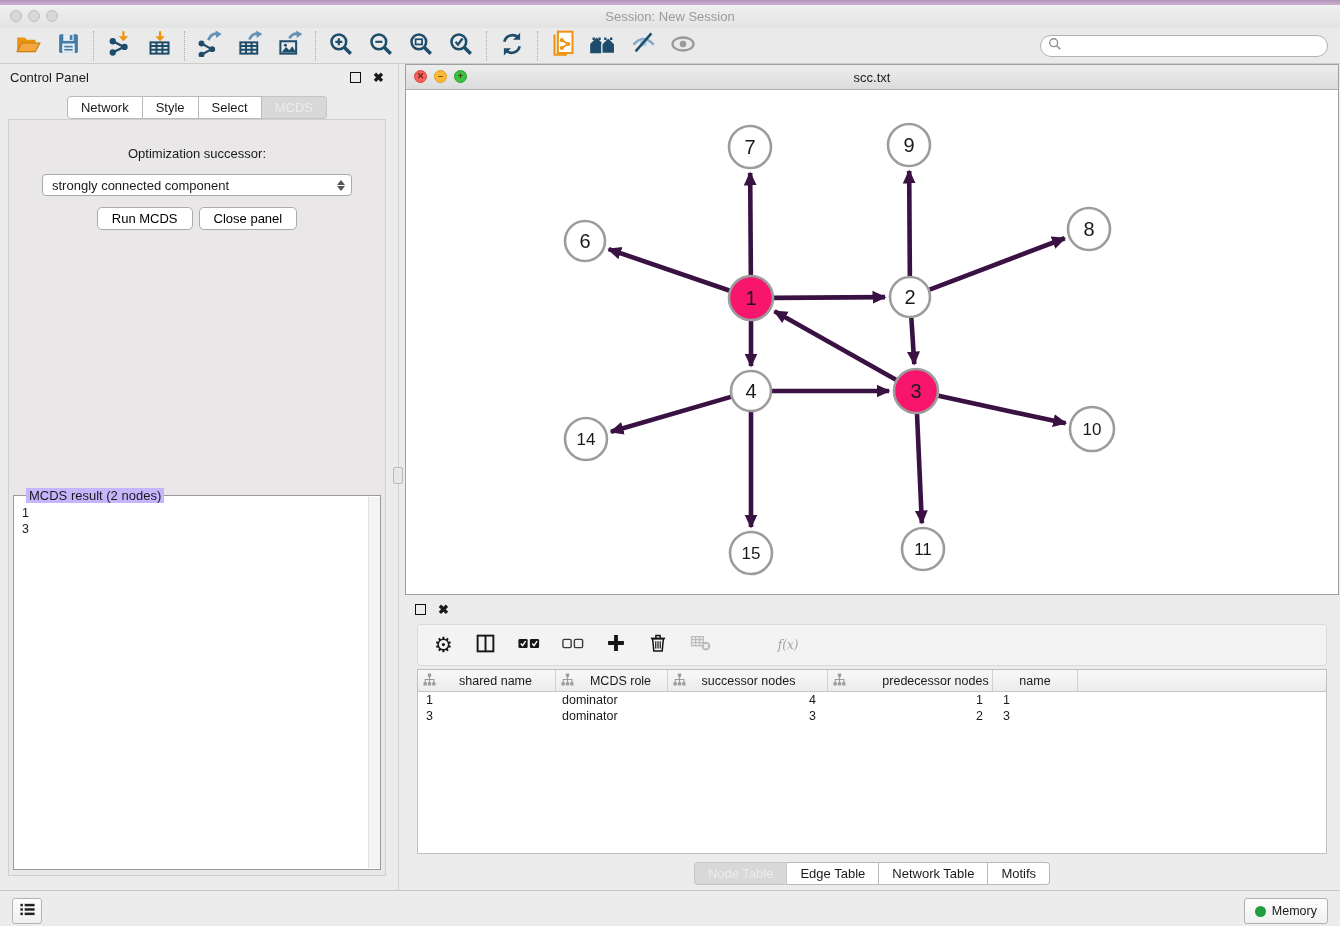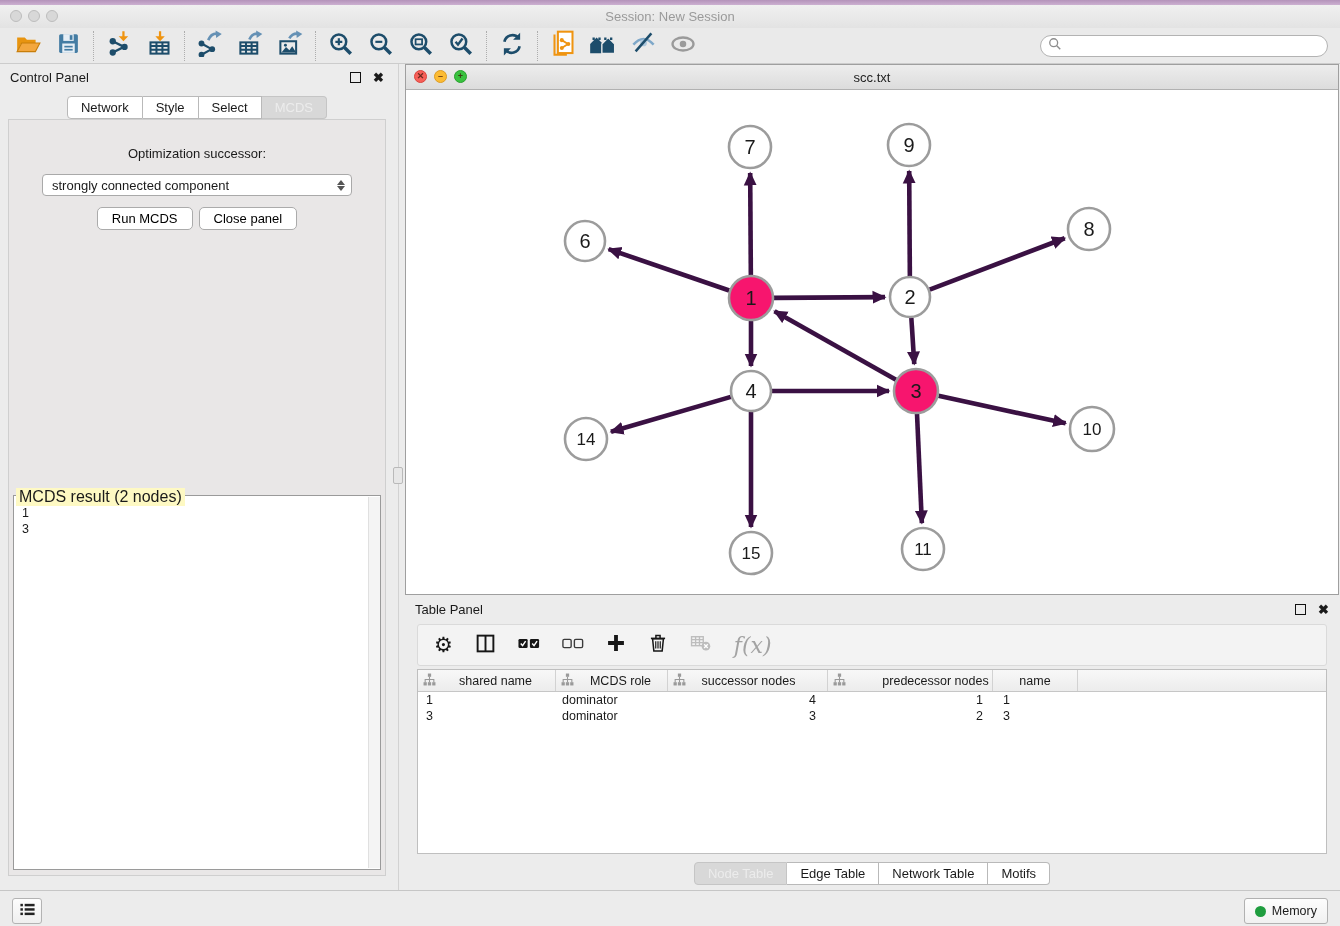--- a/index.html
+++ b/index.html
@@ -38,42 +38,42 @@
   .dropdown{margin:13px auto 0;width:310px;height:22px;background:#fff;border:1px solid #a9a9a9;border-radius:4px;
             display:flex;align-items:center;padding-left:9px;box-sizing:border-box;font-size:13px;}
   .dd-stepper{margin-left:auto;margin-right:6px;display:flex;flex-direction:column;gap:1px;}
   .dd-stepper i{width:0;height:0;border-left:4px solid transparent;border-right:4px solid transparent;}
   .dd-up{border-bottom:5px solid #555;}
   .dd-down{border-top:5px solid #555;}
   .cp-buttons{display:flex;justify-content:center;gap:6px;margin-top:11px;}
   .btn{background:#fff;border:1px solid #ababab;border-radius:5px;font-size:13px;padding:3px 14px;
        font-family:"Liberation Sans",sans-serif;}
   .result-box{position:absolute;left:4px;right:4px;top:375px;bottom:5px;border:1px solid #9a9a9a;background:#fff;}
-  .result-legend{position:absolute;top:-8px;left:2px;background:#fef9c3;padding:0 3px;font-size:16px;}
+  .result-legend{position:absolute;top:-8px;left:12px;background:#c4b5fd;padding:0 3px;font-size:13px;}
   .result-lines{padding:9px 0 0 8px;font-size:12.5px;line-height:16px;}
   .result-scroll{position:absolute;right:0;top:1px;bottom:1px;width:11px;background:#f4f4f4;border-left:1px solid #e0e0e0;}
   
   .network-window{left:405px;top:64px;width:934px;height:531px;background:#fff;border:1px solid #9f9f9f;box-sizing:border-box;}
   .nw-titlebar{height:24px;background:linear-gradient(#ededed,#dcdcdc);border-bottom:1px solid #b1b1b1;
                display:flex;align-items:center;position:relative;}
   .nw-titlebar .title{flex:1;text-align:center;font-size:13px;color:#222;}
   .mac-lights{position:absolute;left:8px;top:5px;display:flex;gap:7px;}
   .mac{width:13px;height:13px;border-radius:50%;box-sizing:border-box;font-size:9px;line-height:11px;text-align:center;color:rgba(60,20,10,.75);font-weight:bold;}
   .mac.red{background:#f75f58;border:1px solid #d9443c;}
   .mac.yellow{background:#fcbb33;border:1px solid #dd9d22;}
   .mac.green{background:#39c23f;border:1px solid #28a02e;}
   .nw-canvas{position:absolute;left:0;top:25px;right:0;bottom:0;background:#fff;overflow:hidden;}
   .nw-canvas svg text{font-family:"Liberation Sans",sans-serif;}
   
   .table-panel{left:405px;top:596px;width:934px;height:293px;background:#ececec;}
   .tp-toolbar{position:absolute;left:12px;right:12px;top:28px;height:42px;background:#f3f3f3;
               border:1px solid #dadada;border-radius:3px;display:flex;align-items:center;gap:22px;padding-left:16px;box-sizing:border-box;}
   .tp-toolbar .ticon{display:flex;align-items:center;justify-content:center;}
   .gear-glyph{font-size:21px;color:#161616;}
-  .fx{font-family:"DejaVu Serif",serif;font-style:italic;font-size:22px;color:#a3a3a3;}
+  .fx{font-family:"DejaVu Serif",serif;font-style:italic;font-size:12px;color:#a3a3a3;margin-left:44px;}
   .tp-table{position:absolute;left:12px;right:12px;top:73px;height:185px;background:#fff;border:1px solid #bfbfbf;box-sizing:border-box;overflow:hidden;}
   .th-row{display:flex;height:21px;background:linear-gradient(#f8f8f8,#ececec);border-bottom:1px solid #c6c6c6;}
   .th{display:flex;align-items:center;font-size:12.5px;border-right:1px solid #d2d2d2;box-sizing:border-box;}
   .th .lbl{flex:1;text-align:center;}
   .th .tree{margin-left:5px;}
   .tr{display:flex;height:16px;align-items:center;font-size:12.5px;}
   .td{box-sizing:border-box;white-space:nowrap;overflow:hidden;}
   .c0{width:138px;padding-left:8px;}
   .c1{width:112px;padding-left:6px;}
   .c2{width:160px;text-align:right;padding-right:12px;}
@@ -384,21 +384,20 @@
         <g>
           <circle cx="345" cy="463" r="21" fill="#ffffff" stroke="#9c9c9c" stroke-width="2.6"></circle>
           <text x="345" y="469" text-anchor="middle" font-size="17" fill="#1a1a1a">15</text>
         </g>
       </svg>
   </div>
 </div>
 
 <div class="abs table-panel">
   <div class="cp-header">
-    <span class="ph-title">Table Panel</span>
     <span class="ph-float"></span>
     <span class="ph-close">✖</span>
   </div>
   <div class="tp-toolbar">
     <span class="ticon gear-glyph">⚙</span>
     <span class="ticon">
         <span>
       <svg width="21" height="21" viewBox="0 0 24 24">
             <rect x="3" y="3" width="18" height="18" fill="none" stroke="#161616" stroke-width="2.2"></rect>
             <line x1="12" y1="3" x2="12" y2="21" stroke="#161616" stroke-width="2.2"></line>

